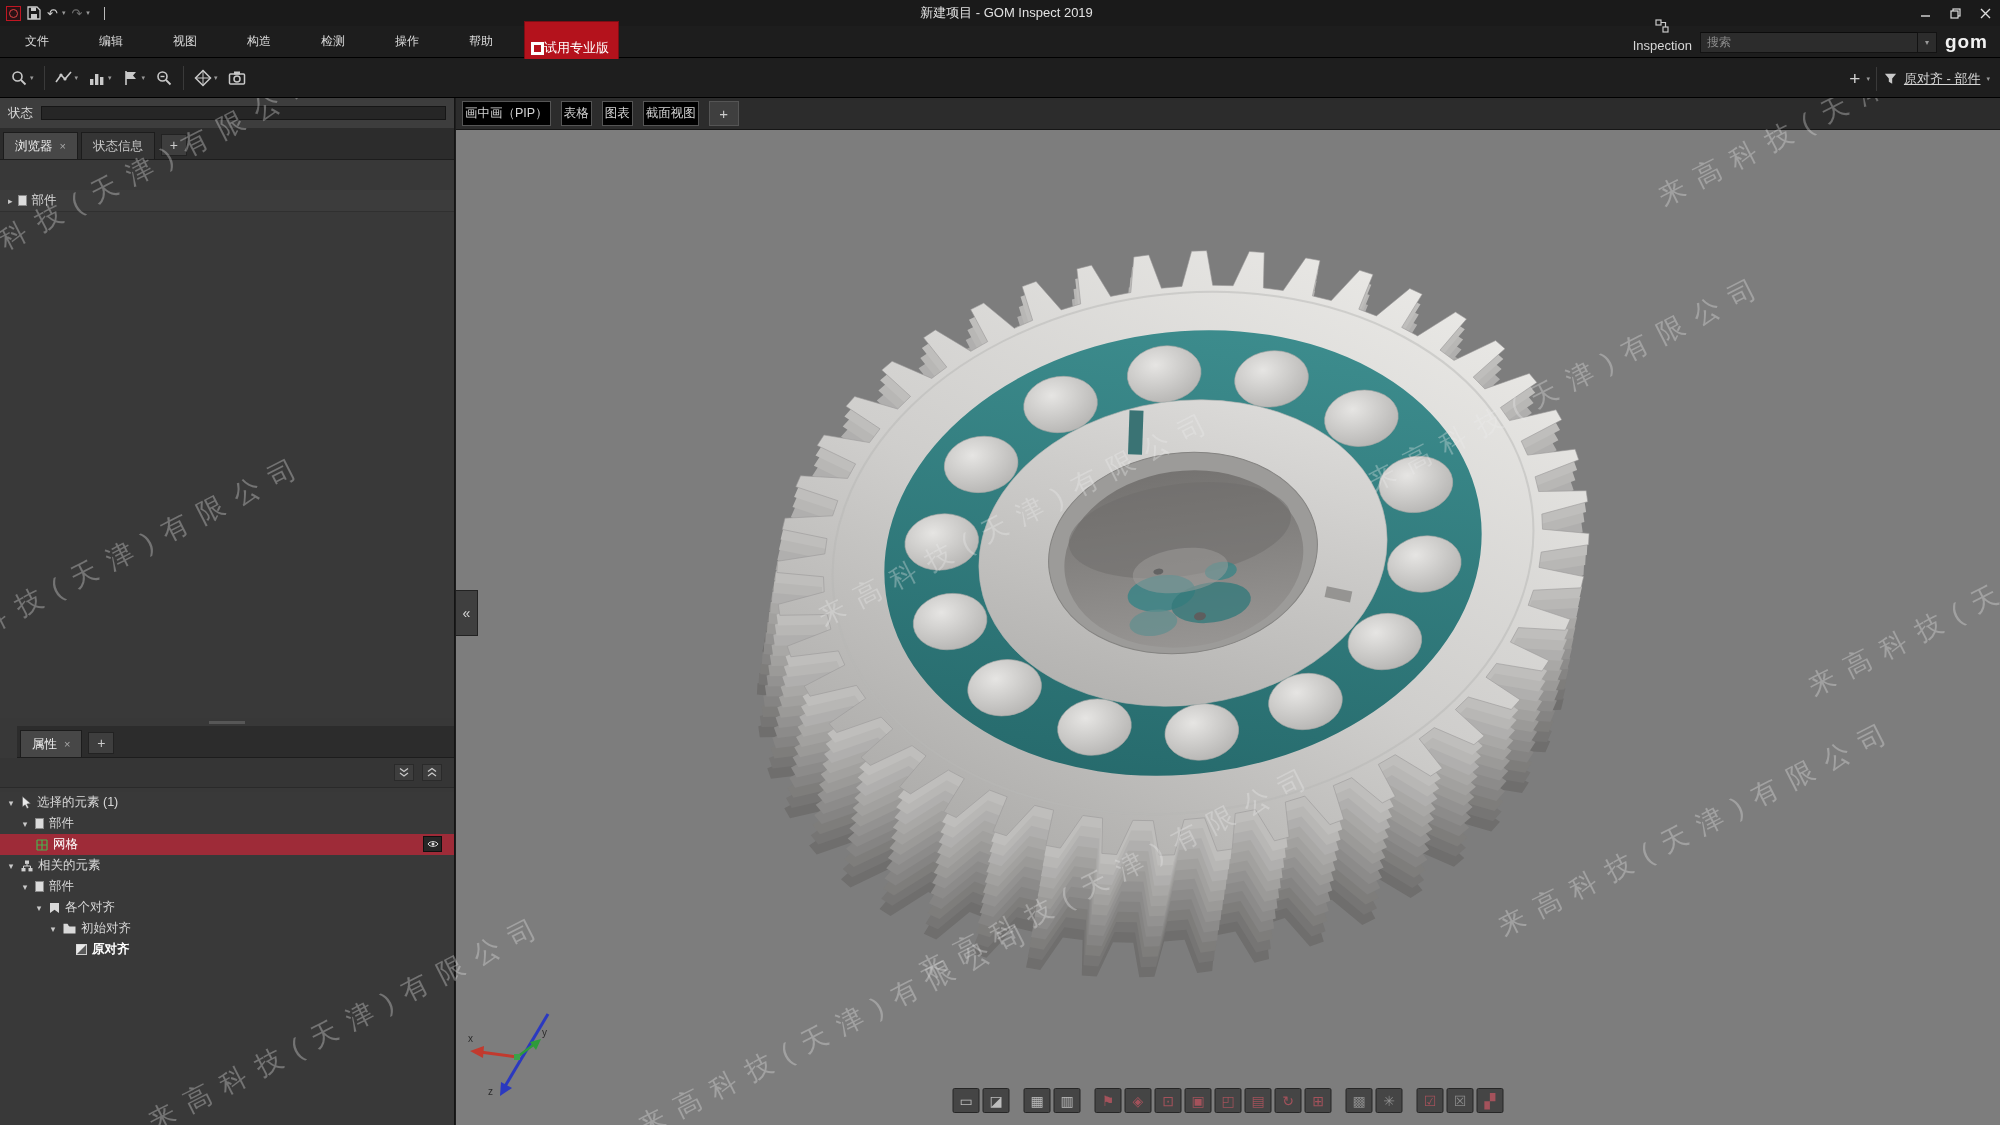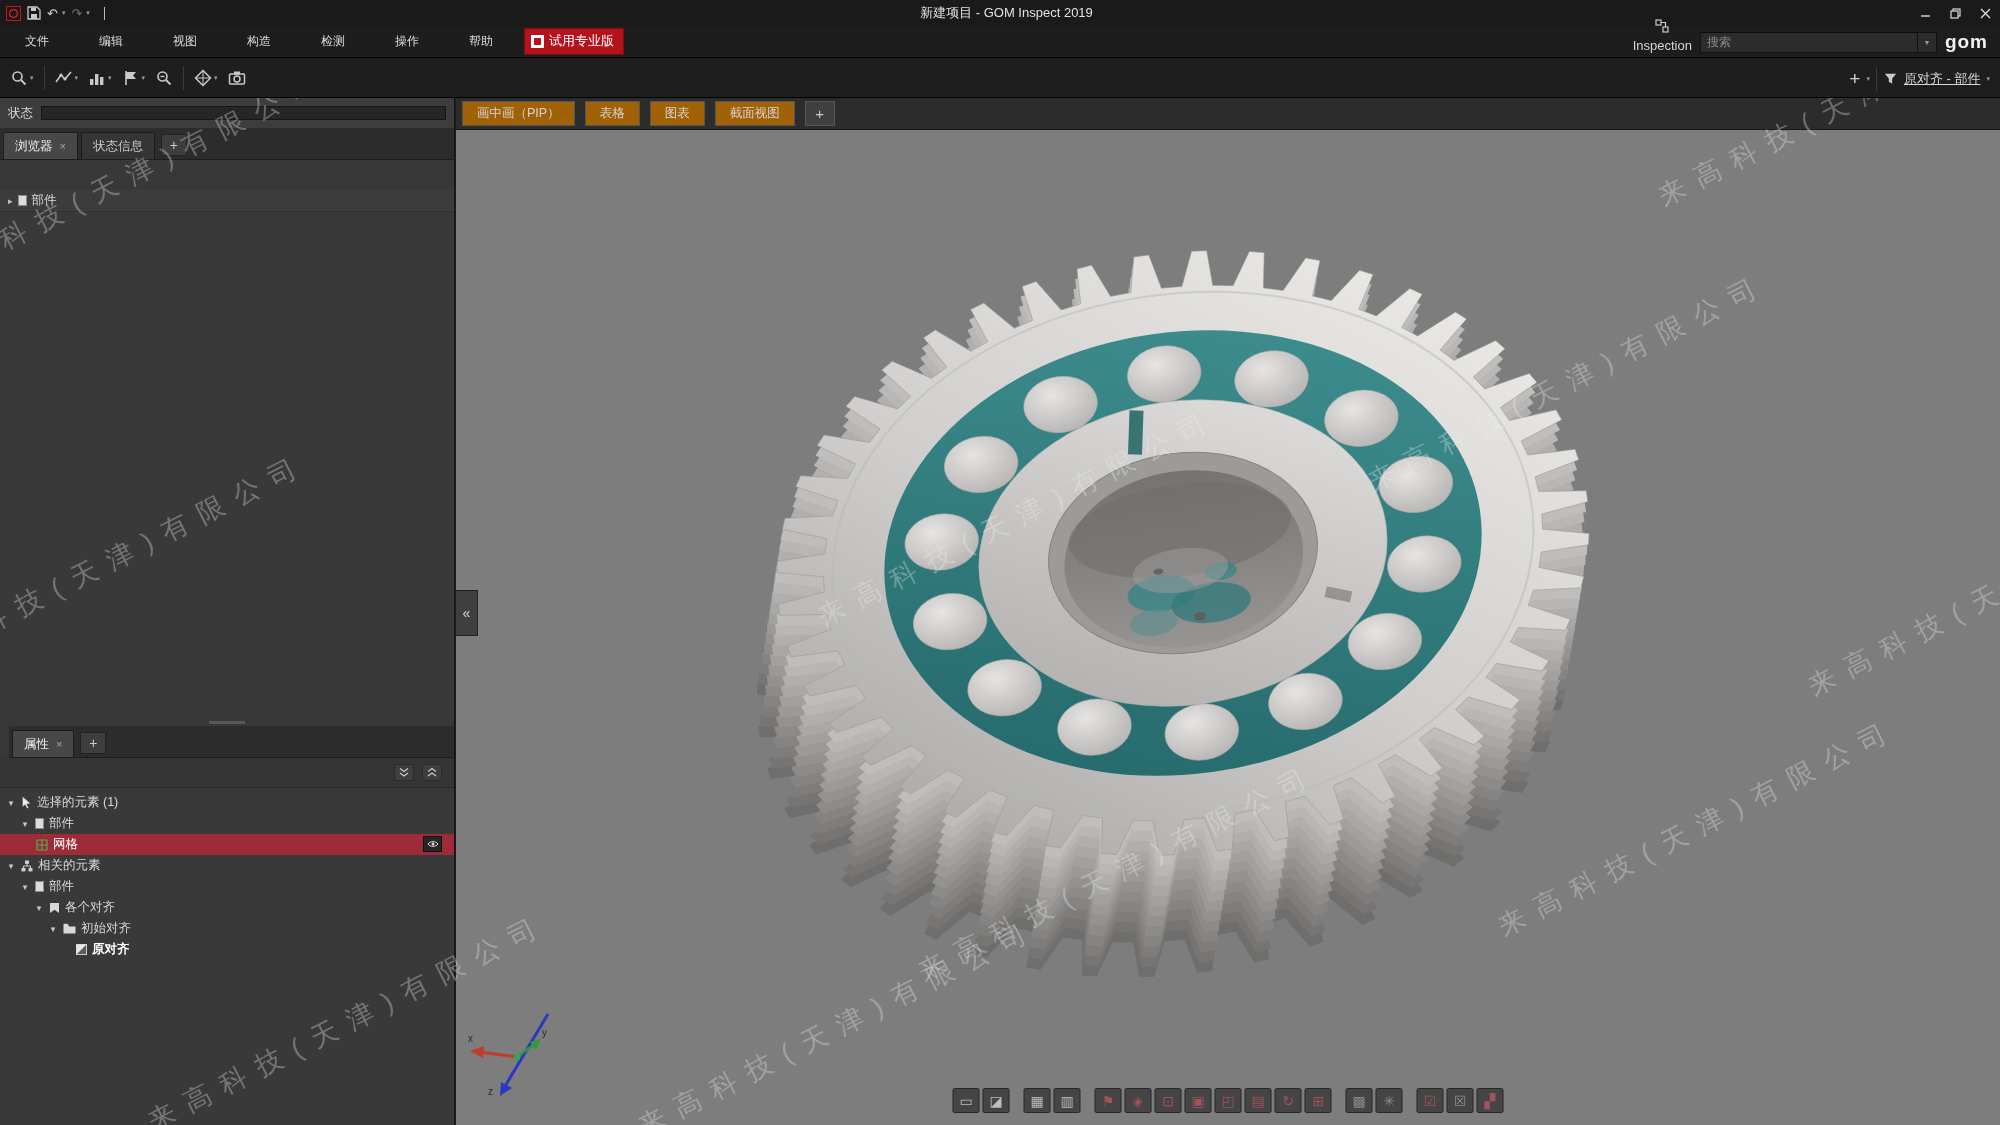--- a/index.html
+++ b/index.html
@@ -16,21 +16,21 @@
   .mini-car { font-size:7px; color:#9a9a9a; margin-left:-2px; }
   .cursor-bar { width:1px; height:13px; background:#bbb; margin-left:8px; }
   .tb-title { position:absolute; left:0; right:0; text-align:center; font-size:13px; color:#e2e2e2; pointer-events:none;margin-left:13px; }
   .tb-right { position:absolute; right:0; top:0; height:26px; display:flex; }
   .winbtn { width:30px; height:26px; display:flex; align-items:center; justify-content:center; }
   .winbtn svg { display:block; }
 
   
   .menubar { position:absolute; top:26px; left:0; right:0; height:32px; background:#1d1d1d; display:flex; align-items:center; border-bottom:1px solid #000; }
   .menu-item { font-size:12px; color:#dadada; padding:5px 25px; }
-  .trial-btn { display:inline-flex; align-items:center; gap:5px; background:#b4121c; border:1px solid #7d0d14; color:#fff; font-size:13px; padding:3px 9px 4px 6px; margin-left:6px; }
+  .trial-btn { display:inline-flex; align-items:center; background:#b4121c; border:1px solid #7d0d14; color:#fff; font-size:13px; padding:17px 9px 4px 6px; margin-left:6px; }
   .trial-icon { width:13px; height:13px; background:#fff; display:inline-flex; align-items:center; justify-content:center; }
   .trial-icon::after { content:""; width:7px; height:7px; background:#b4121c; }
   .menubar-right { position:absolute; right:8px; top:0; height:32px; display:flex; align-items:center; gap:8px; }
   .insp-group { display:flex; align-items:center; gap:5px; font-size:13px; color:#d6d6d6;flex-direction:column; }
   .search-wrap { display:flex; align-items:center; }
   .search-input { width:218px; height:21px; background:#2c2c2c; border:1px solid #121212; border-top-color:#0c0c0c; color:#bdbdbd; font-size:12px; padding:0 6px; font-family:"Liberation Sans",sans-serif; }
   .search-input::placeholder { color:#8a8a8a; }
   .search-dd { width:19px; height:21px; background:#2c2c2c; border:1px solid #121212; border-left:none; display:flex; align-items:center; justify-content:center; font-size:8px; color:#9a9a9a; }
   .gom-logo { font-size:19px; font-weight:bold; color:#f2f2f2; letter-spacing:1px; padding-right:4px; }
 
@@ -58,35 +58,35 @@
   .bp-tab.active { background:#474747; color:#eee; }
   .tab-x { font-size:11px; color:#a8a8a8; }
   .bp-tab-plus { width:26px; height:22px; margin-left:6px; margin-bottom:3px; background:#3e3e3e; border:1px solid #222; display:inline-flex; align-items:center; justify-content:center; color:#ccc; font-size:14px; }
   .bp-find { position:absolute; top:62px; left:0; right:0; height:28px; display:flex; align-items:center; padding:0 5px;margin-top:48px; }
   .find-input { width:360px; height:20px; background:#2e2e2e; border:1px solid #191919; box-shadow:0 1px 0 #4a4a4a; color:#b5b5b5; font-size:12px; padding:0 6px; font-family:"Liberation Sans",sans-serif; }
   .find-input::placeholder { color:#8f8f8f; }
   .bp-root { position:absolute; top:92px; left:0; right:0; height:22px; display:flex; align-items:center; gap:5px; padding-left:8px; font-size:12.5px; border-bottom:1px solid #303030; background:#3c3c3c; }
   .tree-area { position:absolute; top:114px; left:0; right:0; height:506px; background:#393939; }
   .splitter { position:absolute; top:620px; left:0; right:0; height:8px; background:#383838; display:flex; align-items:center; justify-content:center; }
   .splitter-grip { width:36px; height:3px; background:#575757; }
-  .props-tabs { position:absolute; top:628px; left:9px; right:0; height:32px; background:#2c2c2c; border-bottom:1px solid #1d1d1d; display:flex; align-items:flex-end; }
+  .props-tabs { position:absolute; top:628px; left:17px; right:0; height:32px; background:#2c2c2c; border-bottom:1px solid #1d1d1d; display:flex; align-items:flex-end; }
   .props-toolrow { position:absolute; top:660px; left:0; right:0; height:30px; background:#353535; border-bottom:1px solid #2a2a2a; display:flex; align-items:center; justify-content:flex-end; gap:8px; padding-right:12px; }
   .chev-btn { width:20px; height:17px; display:inline-flex; align-items:center; justify-content:center; background:#3e3e3e; border:1px solid #2a2a2a; }
   .props-tree { position:absolute; top:694px; left:0; right:0; bottom:0; background:#393939; font-size:12.5px; }
   .trow { height:21px; display:flex; align-items:center; gap:5px; color:#d9d9d9; }
   .trow .caret { width:10px; font-size:9px; color:#c9c9c9; text-align:center; }
   .trow.selected { background:#9e2b38; color:#fff; position:relative; }
   .trow.bold { font-weight:bold; color:#fff; }
   .icon-page { width:9px; height:11px; background:#dcdcdc; border:1px solid #8a8a8a; display:inline-block; }
   .eye-box { position:absolute; right:12px; top:2px; width:19px; height:16px; background:#272727; border:1px solid #101010; display:flex; align-items:center; justify-content:center; }
 
   
   .vp { position:absolute; top:0; left:456px; right:0; bottom:0; background:#7d7d7d; overflow:hidden; }
   .vp-tabs { position:absolute; top:0; left:0; right:0; height:32px; background:#2c2c2c; border-bottom:1px solid #161616; display:flex; align-items:center; gap:10px; padding-left:6px; z-index:6; }
-  .vp-tab { height:25px; display:inline-flex; align-items:center; padding:0 14px; font-size:12.5px; color:#d4d4d4; background:#a16207; border:1px solid #555; }
+  .vp-tab { height:25px; display:inline-flex; align-items:center; padding:0 2px; font-size:12.5px; color:#d4d4d4; background:#000000; border:1px solid #555; }
   .vp-tab-plus { width:30px; height:25px; display:inline-flex; align-items:center; justify-content:center; background:#3f3f3f; border:1px solid #555; color:#ccc; font-size:15px; }
   #gear-svg { position:absolute; top:0; left:0; width:1544px; height:1027px; z-index:1; }
   .collapse-btn { position:absolute; left:0; top:492px; width:22px; height:46px; background:#3f3f3f; border:1px solid #222; border-left:none; color:#d8d8d8; display:flex; align-items:center; justify-content:center; font-size:14px; z-index:5; }
   .axes { position:absolute; left:4px; bottom:27px; z-index:5; }
   .bottom-toolbar { position:absolute; left:50%; transform:translateX(-50%); bottom:12px; display:flex; align-items:center; gap:3px; z-index:5; }
   .bt-gap { width:8px; }
   .bt-btn { width:27px; height:25px; background:#454545; border:1px solid #262626; border-radius:2px; display:inline-flex; align-items:center; justify-content:center; font-size:14px; }
   .bt-btn.gray { color:#bdbdbd; }
   .bt-btn.red { color:#a4525b; }
   .bt-btn.dark { color:#8b8b8b; }

